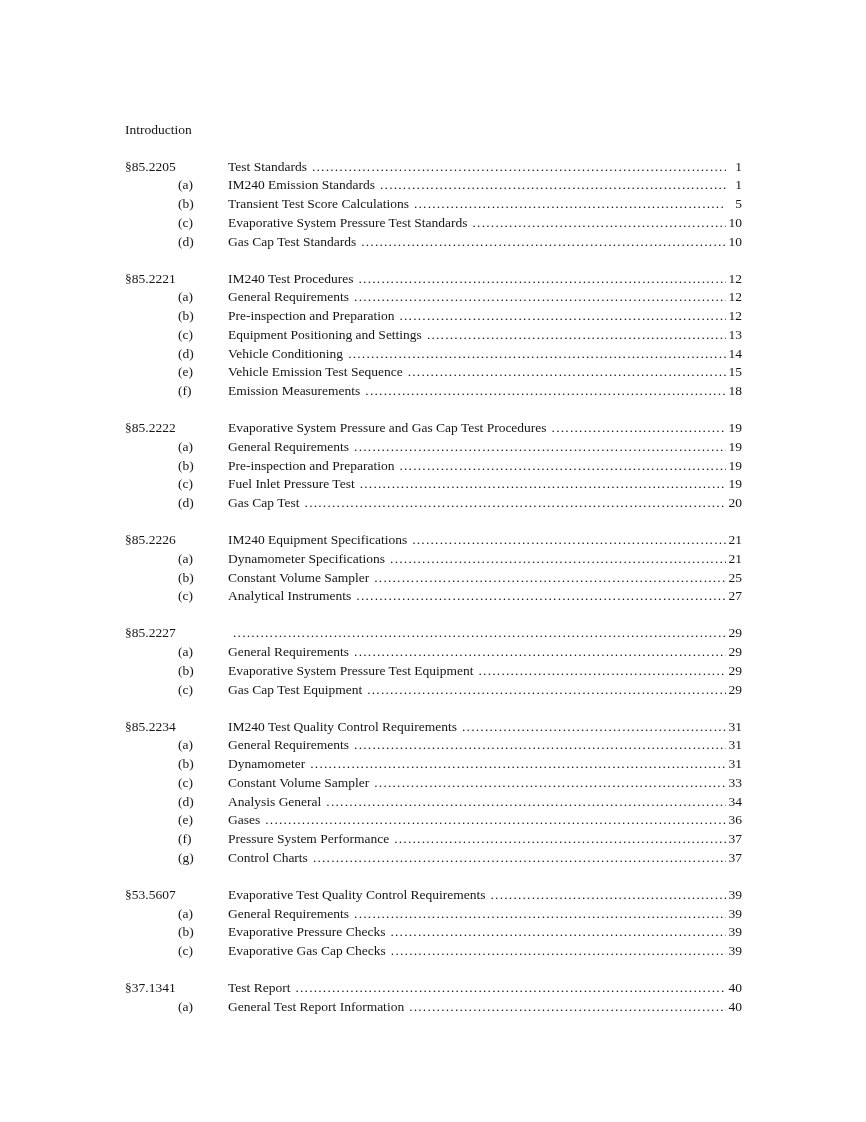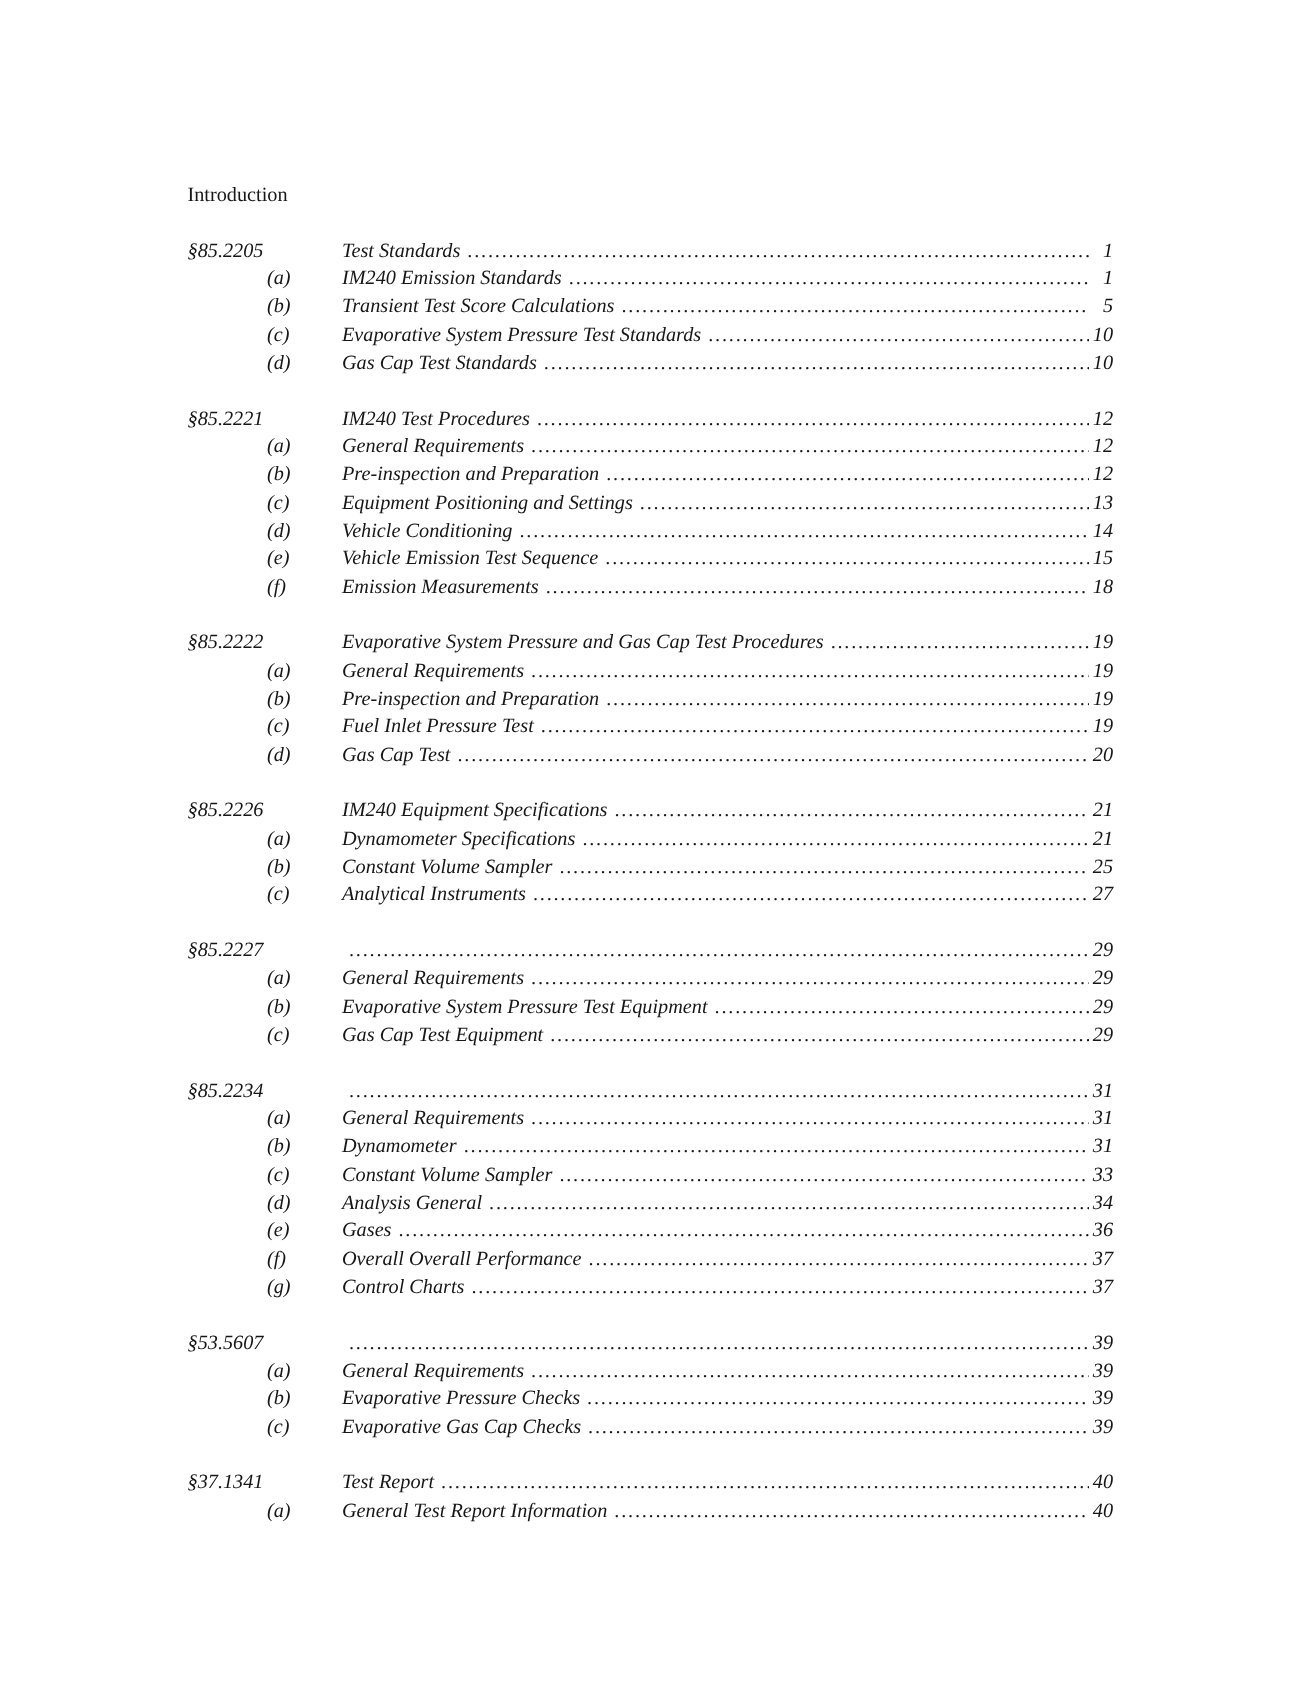--- a/index.html
+++ b/index.html
@@ -29,21 +29,20 @@
     margin-bottom: 18px;
   }
   .toc-section {
     margin-bottom: 18.5px;
   }
   .toc-row {
     display: flex;
     align-items: center;
     line-height: 18.7px;
     white-space: nowrap;
-    font-style: italic;
   }
   .toc-row .label {
     width: 103px;
     flex-shrink: 0;
     box-sizing: border-box;
   }
   .toc-row.sub .label {
     padding-left: 53px;
   }
   .toc-row .title {
@@ -227,20 +226,21 @@
           <div class="toc-row sub">
             <span class="label">(c)</span>
             <span class="title">Gas Cap Test Equipment</span>
             <span class="leader">............................................................................................................................................................................................................................................................................................................</span>
             <span class="pagenum">29</span>
           </div>
         </div>
         <div class="toc-section">
           <div class="toc-row">
             <span class="label">§85.2234</span>
+            <span class="title">IM240 Test Quality Control Requirements</span>
             <span class="leader">............................................................................................................................................................................................................................................................................................................</span>
             <span class="pagenum">31</span>
           </div>
           <div class="toc-row sub">
             <span class="label">(a)</span>
             <span class="title">General Requirements</span>
             <span class="leader">............................................................................................................................................................................................................................................................................................................</span>
             <span class="pagenum">31</span>
           </div>
           <div class="toc-row sub">
@@ -262,34 +262,35 @@
             <span class="pagenum">34</span>
           </div>
           <div class="toc-row sub">
             <span class="label">(e)</span>
             <span class="title">Gases</span>
             <span class="leader">............................................................................................................................................................................................................................................................................................................</span>
             <span class="pagenum">36</span>
           </div>
           <div class="toc-row sub">
             <span class="label">(f)</span>
-            <span class="title">Overall Overall Performance</span>
+            <span class="title">Pressure System Performance</span>
             <span class="leader">............................................................................................................................................................................................................................................................................................................</span>
             <span class="pagenum">37</span>
           </div>
           <div class="toc-row sub">
             <span class="label">(g)</span>
             <span class="title">Control Charts</span>
             <span class="leader">............................................................................................................................................................................................................................................................................................................</span>
             <span class="pagenum">37</span>
           </div>
         </div>
         <div class="toc-section">
           <div class="toc-row">
             <span class="label">§53.5607</span>
+            <span class="title">Evaporative Test Quality Control Requirements</span>
             <span class="leader">............................................................................................................................................................................................................................................................................................................</span>
             <span class="pagenum">39</span>
           </div>
           <div class="toc-row sub">
             <span class="label">(a)</span>
             <span class="title">General Requirements</span>
             <span class="leader">............................................................................................................................................................................................................................................................................................................</span>
             <span class="pagenum">39</span>
           </div>
           <div class="toc-row sub">

